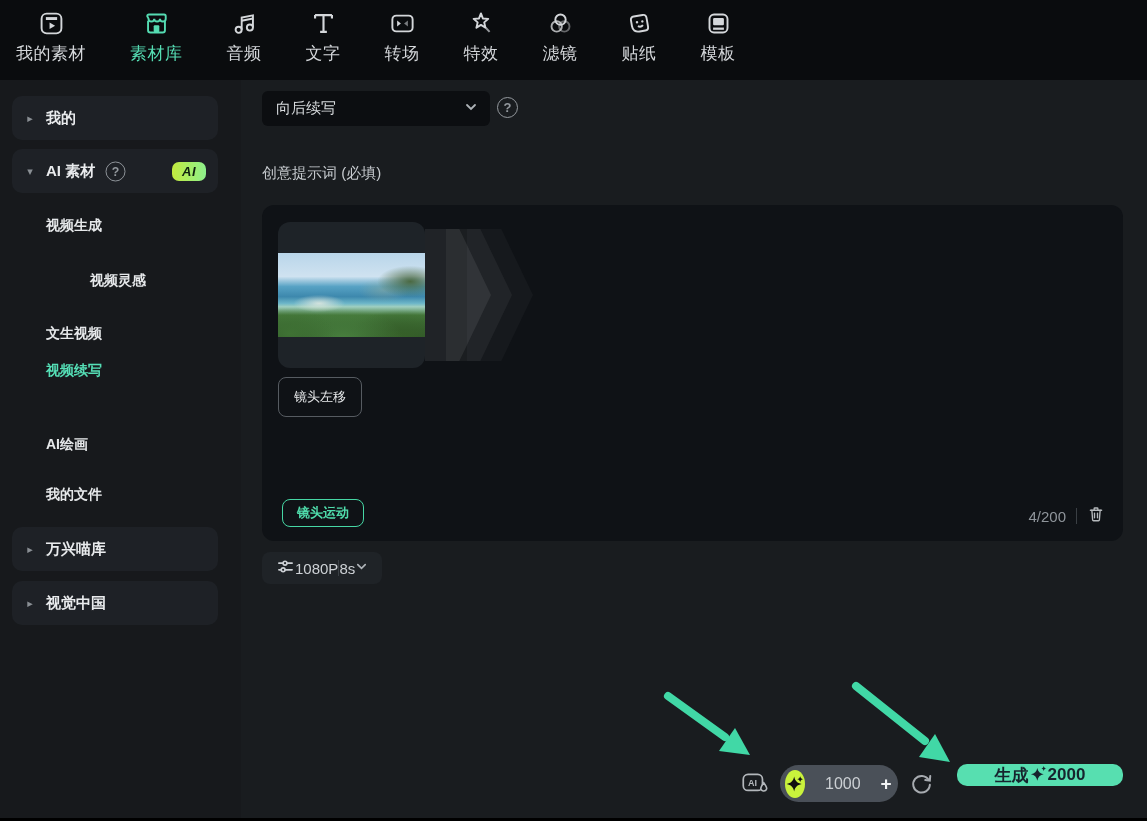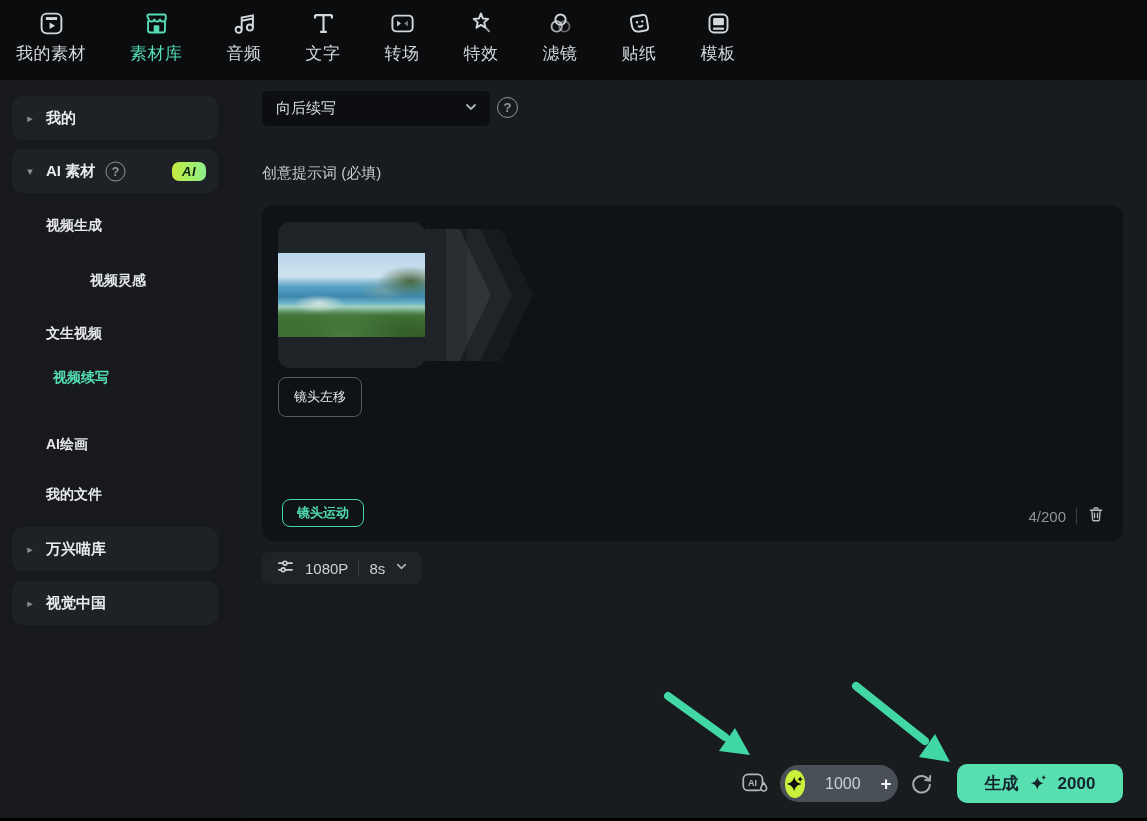--- a/index.html
+++ b/index.html
@@ -58,33 +58,33 @@
   .motiontag { position:absolute; left:16px; top:172px; height:40px; border:1px solid #565b61; border-radius:8px;
     display:inline-flex; align-items:center; padding:0 15px; color:#e6e8ea; font-size:13px; cursor:pointer; }
   .cammotion { position:absolute; left:20px; bottom:14px; height:28px; border:1px solid #46d6a4; border-radius:8px;
     display:inline-flex; align-items:center; padding:0 14px; color:#4fdcab; font-size:13px; font-weight:700;
     background:transparent; cursor:pointer; }
   .countrow { position:absolute; right:18px; bottom:14px; display:flex; align-items:center; gap:10px; }
   .charcount { color:#8f959b; font-size:15px; }
   .vdiv { width:1px; height:16px; background:#3a3f44; }
 
   .settingspill { position:absolute; left:21px; top:472px; height:32px; background:#1f2327; border-radius:8px;
-    display:inline-flex; align-items:center; padding:0 14px; gap:10px; cursor:pointer; }
+    display:inline-flex; align-items:center; padding:0 14px; cursor:pointer; }
   .settingspill .sval { color:#cdd1d5; font-size:15px; }
 
   .actionrow { position:absolute; left:0; top:684px; width:906px; height:40px; }
   .aidrop { position:absolute; left:498px; top:3px; cursor:pointer; }
   .creditpill { position:absolute; left:539px; top:1px; width:118px; height:37px; background:#4a5058; border-radius:19px;
     display:flex; align-items:center; padding:0 12px 0 5px; gap:20px; cursor:pointer; }
   .coin { width:28px; height:28px; border-radius:50%; background:#c9f23c; display:flex; align-items:center; justify-content:center; }
   .creditval { color:#ccd0d4; font-size:16px; }
   .plus { margin-left:auto; color:#f2f4f5; font-size:19px; font-weight:700; line-height:1; }
   .refresh { position:absolute; left:668px; top:8px; cursor:pointer; }
-  .genbtn { position:absolute; left:716px; top:0; width:166px; height:39px; background:#57dfb0; border:none;
-    border-radius:10px; display:flex; align-items:center; justify-content:center; gap:10px; cursor:pointer; }
+  .genbtn { position:absolute; left:716px; top:0; width:166px; height:22px; background:#57dfb0; border:none;
+    border-radius:10px; display:flex; align-items:center; justify-content:center; gap:0; cursor:pointer; }
   .genbtn .gtext { color:#16242e; font-size:17px; font-weight:800; }
 
   .annosvg { position:absolute; left:0; top:0; width:906px; height:738px; pointer-events:none; }
   .bottomstrip { position:absolute; left:0; bottom:0; width:1147px; height:3px; background:#000; }
 </style>
 </head>
 <body>
 
 <div class="app">
 
@@ -189,21 +189,21 @@
     </div>
     <div class="sidecard" style="top:69px;">
       <span class="tri">▾</span>
       <span class="slabel">AI 素材</span>
       <span class="helpcircle" style="transform:scale(.95);">?</span>
       <span class="aibadge">AI</span>
     </div>
     <div class="subitem" style="top:137px;">视频生成</div>
     <div class="subitem" style="top:192px;margin-left:44px;">视频灵感</div>
     <div class="subitem" style="top:245px;">文生视频</div>
-    <div class="subitem active" style="top:289px;margin-left:7px;">视频续写</div>
+    <div class="subitem active" style="top:282px;">视频续写</div>
     <div class="subitem" style="top:356px;">AI绘画</div>
     <div class="subitem" style="top:406px;">我的文件</div>
     <div class="sidecard" style="top:447px;">
       <span class="tri">▸</span>
       <span class="slabel">万兴喵库</span>
     </div>
     <div class="sidecard" style="top:501px;">
       <span class="tri">▸</span>
       <span class="slabel">视觉中国</span>
     </div>

